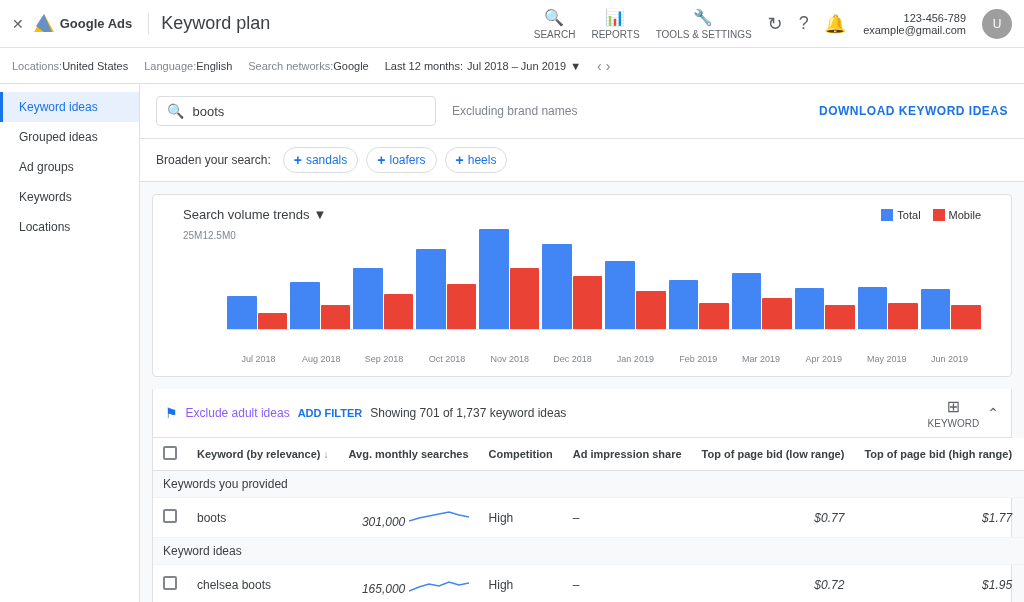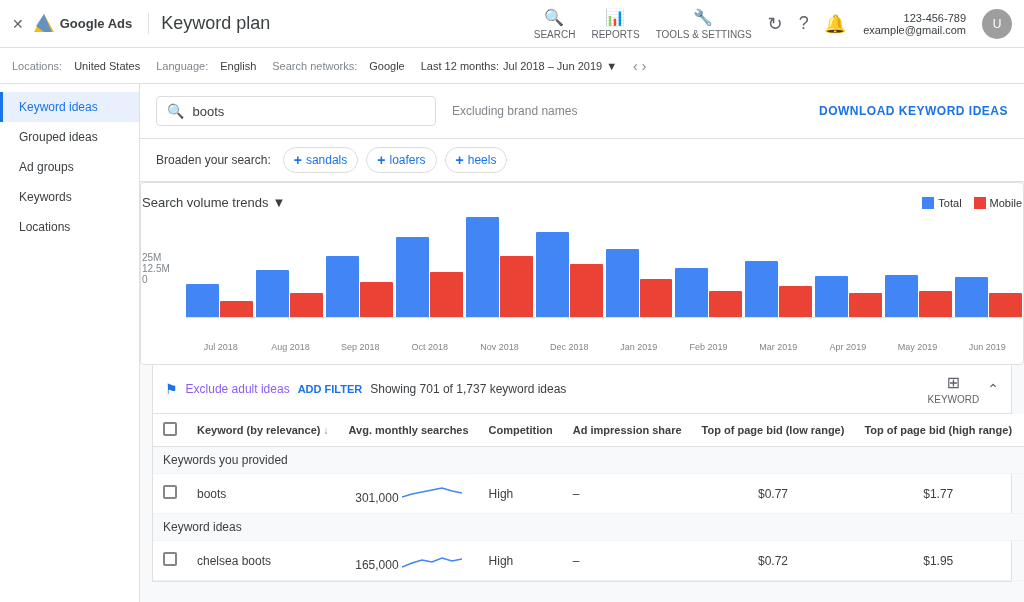--- a/index.html
+++ b/index.html
@@ -53,21 +53,21 @@
       height: 36px;
       background: #fff;
       border-bottom: 1px solid #e0e0e0;
       display: flex;
       align-items: center;
       padding: 0 12px;
       gap: 16px;
       font-size: 11px;
       color: #3c4043;
     }
-    .sub-bar-item { display: flex; align-items: center; gap: 12px; }
+    .sub-bar-item { display: flex; align-items: center; gap: 0; }
     .sub-bar-item .label { color: #80868b; }
     .date-range { display: flex; align-items: center; gap: 4px; color: #3c4043; }
     .nav-arrows { display: flex; align-items: center; gap: 4px; }
     .nav-arrow { color: #80868b; cursor: pointer; font-size: 14px; }
 
     
     .main-layout {
       display: flex;
       height: calc(100vh - 84px);
     }
@@ -158,22 +158,22 @@
       padding: 4px 10px;
       cursor: pointer;
       color: #1a73e8;
       font-size: 12px;
     }
     .plus-icon { font-size: 14px; font-weight: bold; }
 
     
     .chart-section {
       background: #fff;
-      margin: 0;
-      padding: 12px 1px;
+      margin: 12px;
+      padding: 12px 30px;
       border: 1px solid #e0e0e0;
       border-radius: 4px;
     }
     .chart-header {
       display: flex;
       align-items: center;
       justify-content: space-between;
       margin-bottom: 8px;
     }
     .chart-title {
@@ -196,22 +196,21 @@
       position: relative;
       height: 120px;
     }
     .chart-y-labels {
       position: absolute;
       left: 0;
       top: 0;
       bottom: 20px;
       width: 40px;
       display: flex;
-      flex-direction: column;
-      justify-content: center;
+      justify-content: flex-start;
       font-size: 10px;
       color: #80868b;
     }
     .chart-area {
       margin-left: 44px;
       height: 100%;
       position: relative;
     }
     .bars-container {
       display: flex;
@@ -306,21 +305,21 @@
       font-weight: 400;
     }
     tbody tr {
       border-bottom: 1px solid #f1f3f4;
     }
     tbody td {
       padding: 8px 10px;
       font-size: 12px;
       color: #3c4043;
     }
-    tbody td.right { text-align: center; }
+    tbody td.right { text-align: right; font-style: italic; }
     .checkbox-cell { width: 30px; }
     .checkbox { width: 14px; height: 14px; border: 2px solid #80868b; border-radius: 2px; display: inline-block; cursor: pointer; }
     .keyword-col { min-width: 140px; }
     .sort-icon { color: #80868b; font-size: 10px; }
   </style>
 </head>
 <body>
 
 <div class="top-bar">
   <div class="top-bar-left">

